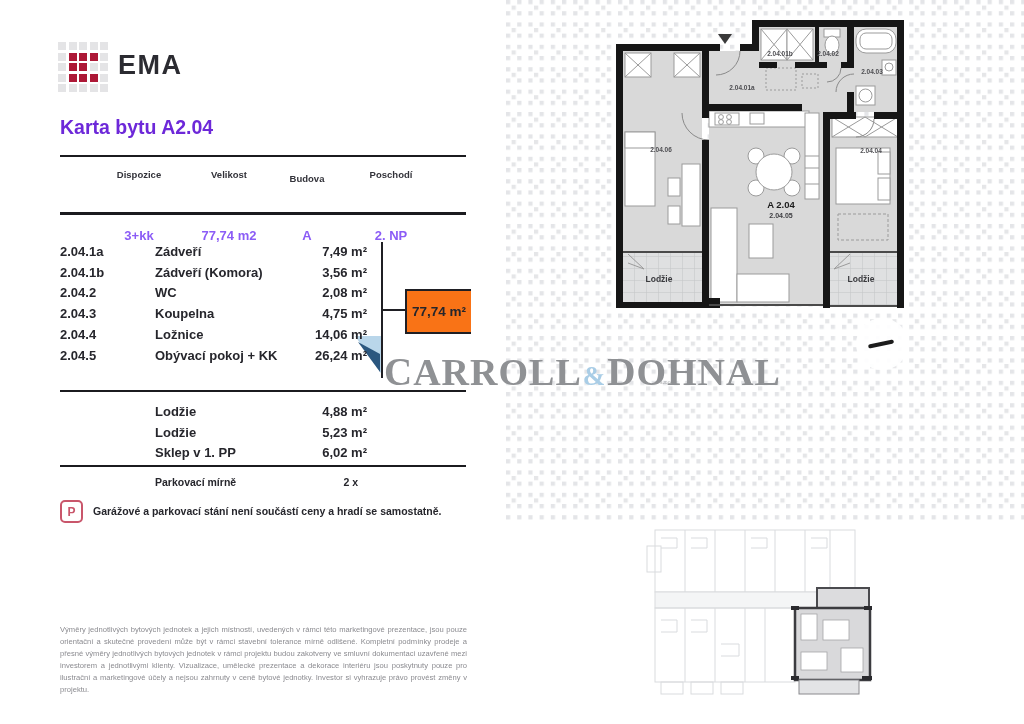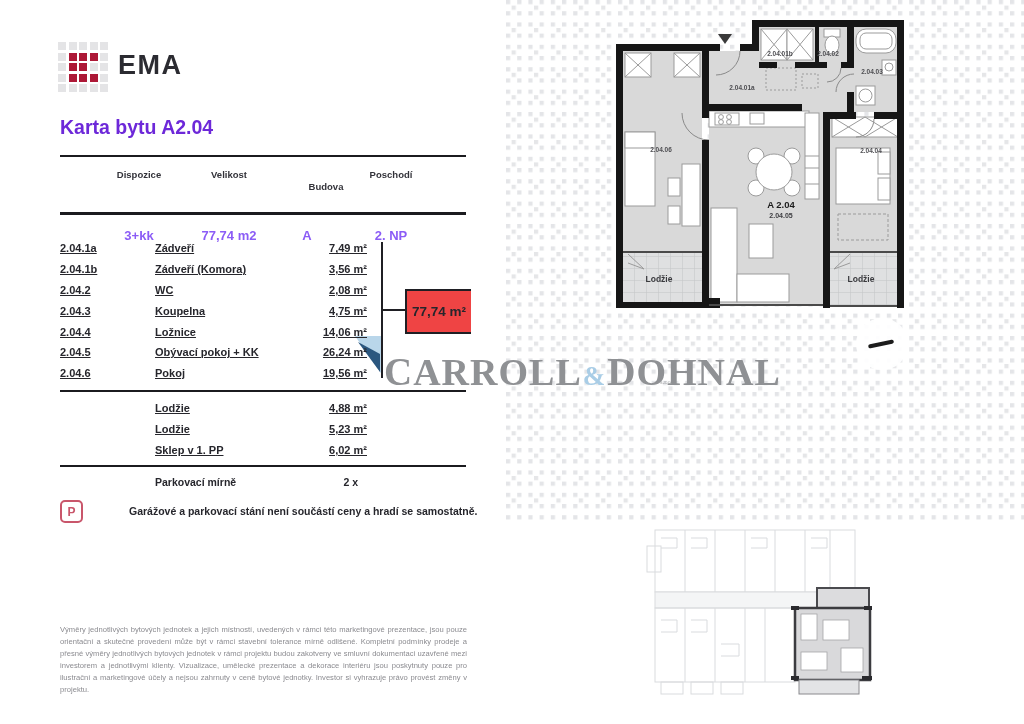--- a/index.html
+++ b/index.html
@@ -14,38 +14,38 @@
   #logo .r{background:#ad1837;}
   #brand{left:118px;top:50px;font-size:27px;font-weight:800;letter-spacing:1.5px;color:#2b2b31;}
 
   
   #title{left:60px;top:116px;font-size:19.5px;font-weight:800;color:#6d28d9;}
   .rule{left:60px;width:406px;background:#1b1b1f;}
   .hcell{position:absolute;transform:translateX(-50%);text-align:center;white-space:nowrap;}
   .hlab{font-size:9.5px;font-weight:700;color:#33333a;}
   .hval{font-size:13px;font-weight:800;color:#8b5cf6;margin-top:44px;}
   #rooms{left:60px;top:238px;width:307px;display:flex;flex-direction:column;}
-  .trow{height:20.8px;display:flex;align-items:center;font-size:11px;font-weight:700;color:#26262c;text-decoration:underline;}
+  .trow{height:20.8px;display:flex;align-items:flex-end;font-size:13px;font-weight:700;color:#26262c;}
   .trow .code{width:95px;}
   .trow .nm{flex:1;}
   .trow .ar{text-align:right;white-space:nowrap;}
   #extras{left:155px;top:398px;width:212px;display:flex;flex-direction:column;}
   #parkrow{left:155px;top:476px;width:203px;display:flex;font-size:10.5px;font-weight:700;}
   #parkrow .nm{flex:1;} 
   
   #vline{left:381px;top:242px;width:1.6px;height:136px;background:#1f1f24;}
   #tick{left:381px;top:309px;width:24px;height:1.6px;background:#1f1f24;}
   #totalbox{left:405px;top:289px;width:64px;height:41px;border-top:2px solid #1f1f24;
             border-bottom:2px solid #1f1f24;border-left:2px solid #1f1f24;
             display:flex;align-items:center;justify-content:center;
-            font-size:13.5px;font-weight:800;background:#ef4444;}
+            font-size:13.5px;font-weight:800;background:#f97316;}
   
   #picon{left:60px;top:500px;width:19px;height:19px;border:2px solid #c9566b;border-radius:5px;
          display:flex;align-items:center;justify-content:center;font-size:12px;font-weight:800;color:#c9566b;}
-  #pnote{left:93px;top:500px;width:374px;font-size:10.5px;font-weight:700;line-height:23px;color:#26262c;margin-left:36px;}
+  #pnote{left:93px;top:500px;width:374px;font-size:10.5px;font-weight:700;line-height:23px;color:#26262c;}
   
   #disc1{left:60px;top:607px;width:407px;font-size:7.6px;color:#8b8b90;}
   #disc2{left:60px;top:624px;width:407px;font-size:7.6px;line-height:12px;color:#8b8b90;
          text-align:justify;}
   
   #wm{left:384px;top:338px;display:flex;align-items:baseline;color:#8f9194;
       font-family:"Liberation Serif",serif;font-weight:700;letter-spacing:1px;}
   .wm-big{font-size:39px;}
   .wm-small{font-size:38px;margin-top:12px;}
   .wm-amp{font-size:27px;color:#a9cde6;padding:0 1px;}
@@ -299,21 +299,21 @@
   </div>
   <div class="abs" id="brand">EMA</div>
 
   <div class="abs" id="title">Karta bytu A2.04</div>
 
   <div class="abs rule" style="top:155px;height:2px;"></div>
 
   <div>
     <div class="hcell hlab" style="left:139px;top:169px;">Dispozice</div>
     <div class="hcell hlab" style="left:229px;top:169px;">Velikost</div>
-    <div class="hcell hlab" style="left:307px;top:181px;margin-left:19px;">Budova</div>
+    <div class="hcell hlab" style="left:307px;top:173px;">Budova</div>
     <div class="hcell hlab" style="left:391px;top:169px;">Poschodí</div>
     <div class="hcell hval" style="left:139px;top:184px;">3+kk</div>
     <div class="hcell hval" style="left:229px;top:184px;">77,74 m2</div>
     <div class="hcell hval" style="left:307px;top:184px;">A</div>
     <div class="hcell hval" style="left:391px;top:184px;">2. NP</div>
   </div>
 
   <div class="abs rule" style="top:212px;height:3px;"></div>
 
   <div class="abs" id="rooms">
@@ -340,25 +340,20 @@
     <div class="trow">
         <span class="code">2.04.4</span>
         <span class="nm">Ložnice</span>
         <span class="ar">14,06 m²</span>
       </div>
     <div class="trow">
         <span class="code">2.04.5</span>
         <span class="nm">Obývací pokoj + KK</span>
         <span class="ar">26,24 m²</span>
       </div>
-    <div class="trow">
-        <span class="code">2.04.6</span>
-        <span class="nm">Pokoj</span>
-        <span class="ar">19,56 m²</span>
-      </div>
   </div>
 
   <div class="abs" id="vline"></div>
   <div class="abs" id="tick"></div>
   <div class="abs" id="totalbox">77,74 m²</div>
 
   <div class="abs rule" style="top:390px;height:2px;"></div>
 
   <div class="abs" id="extras">
     <div class="trow">

